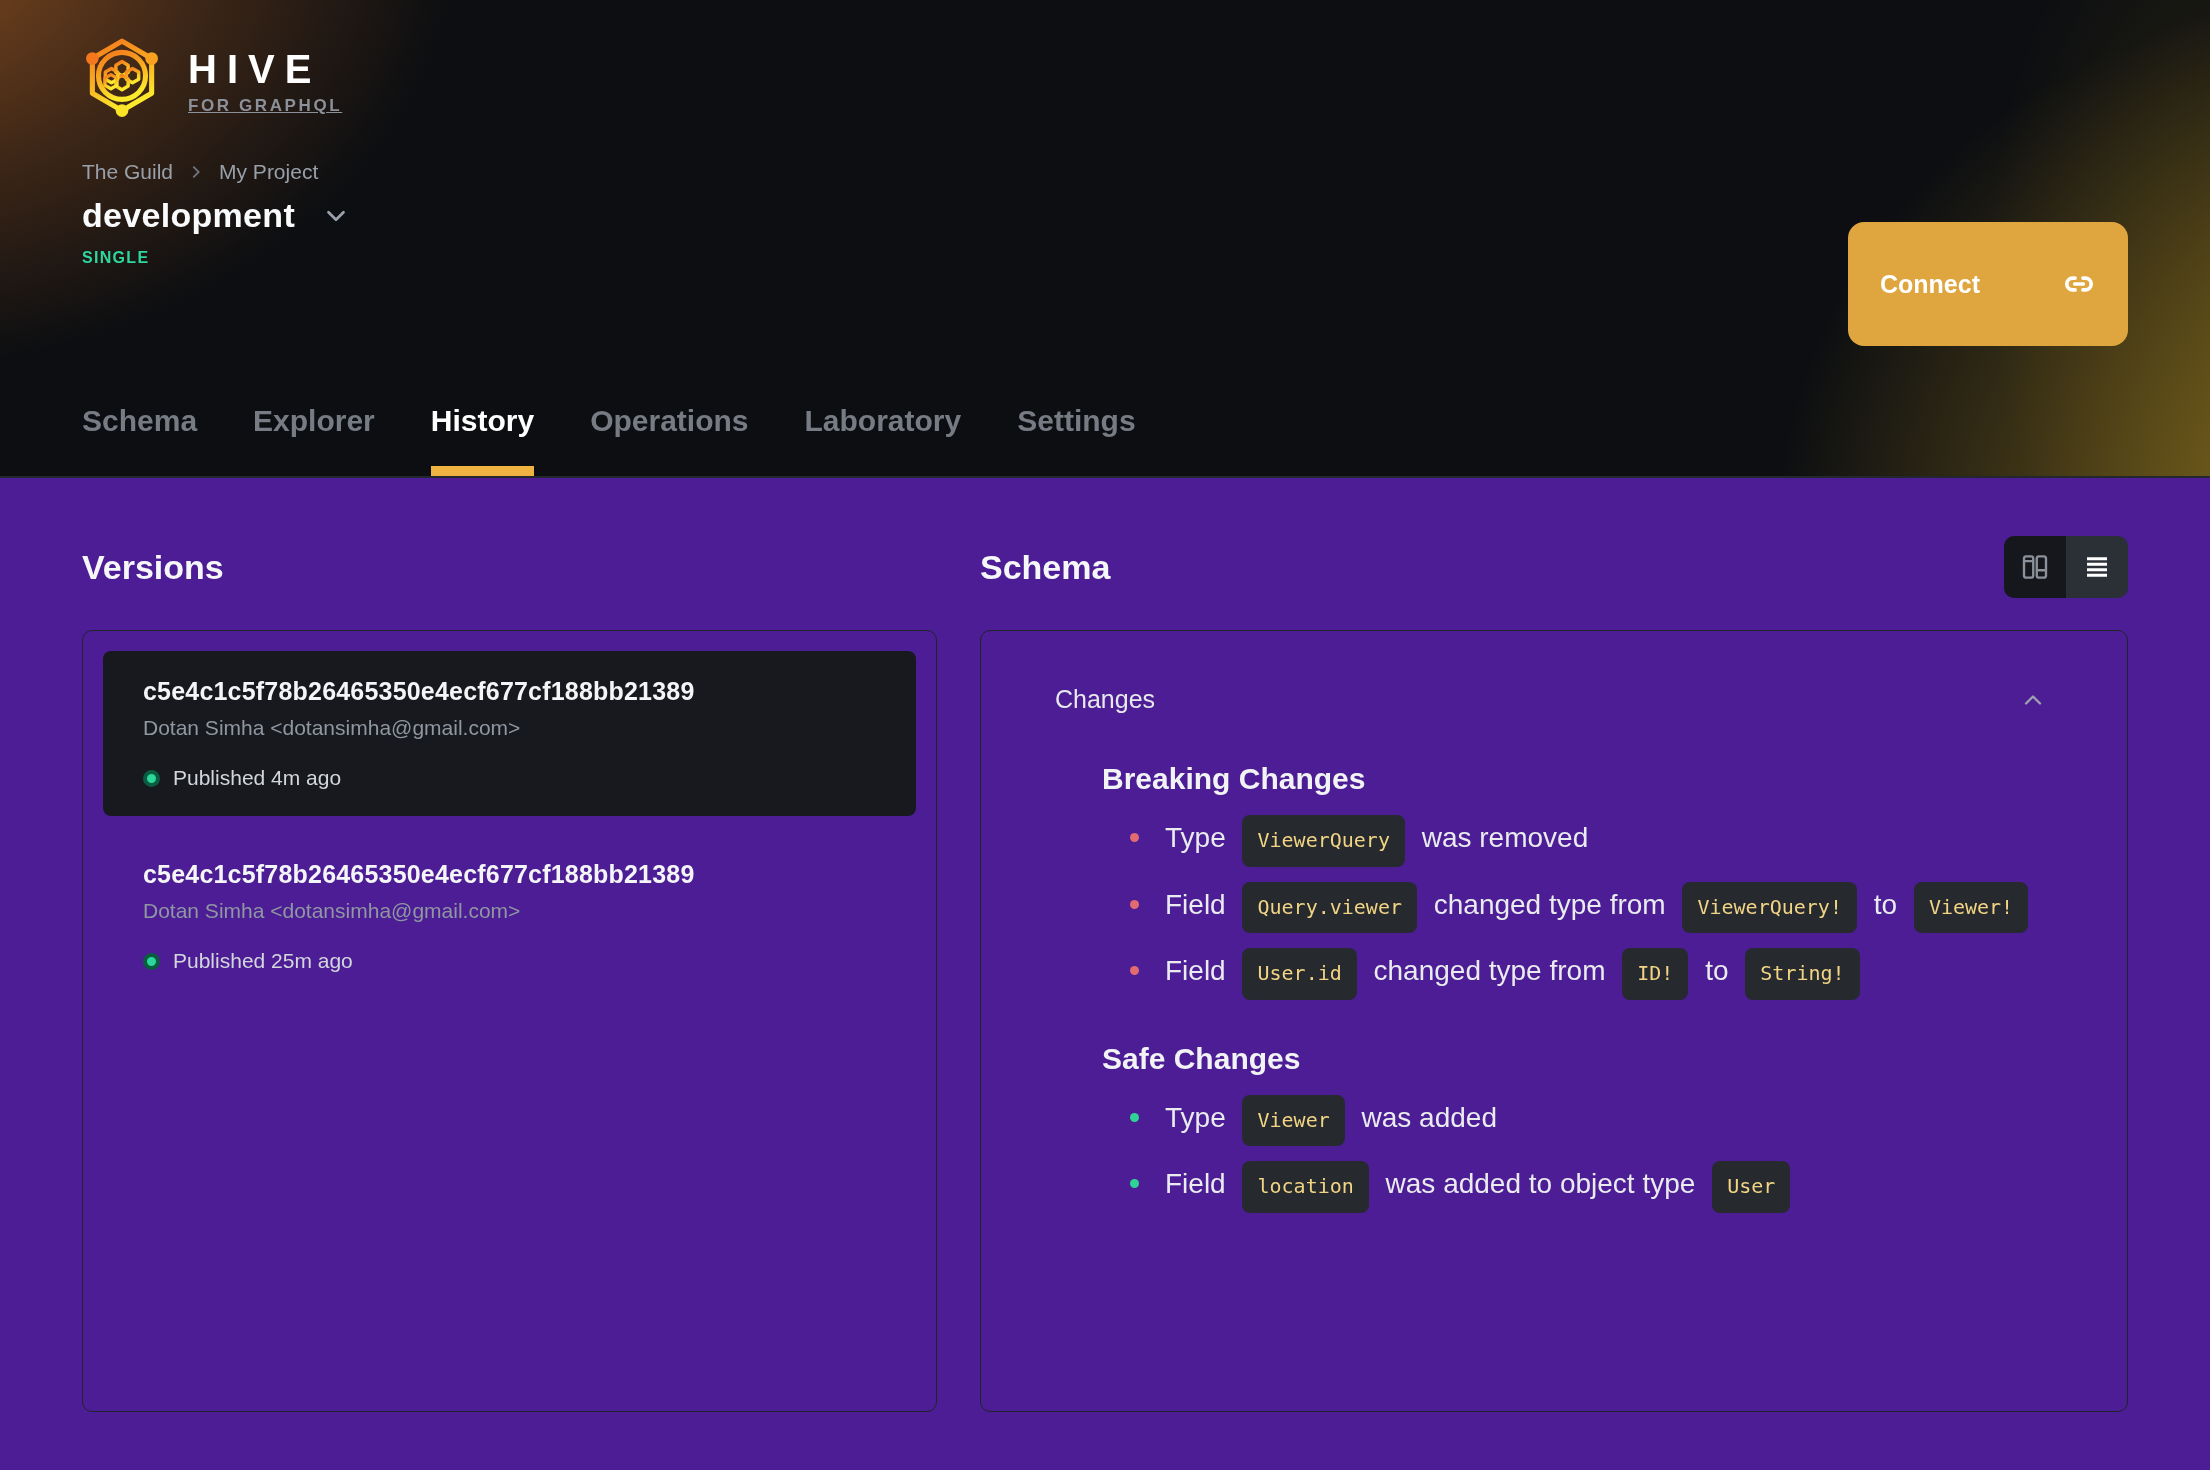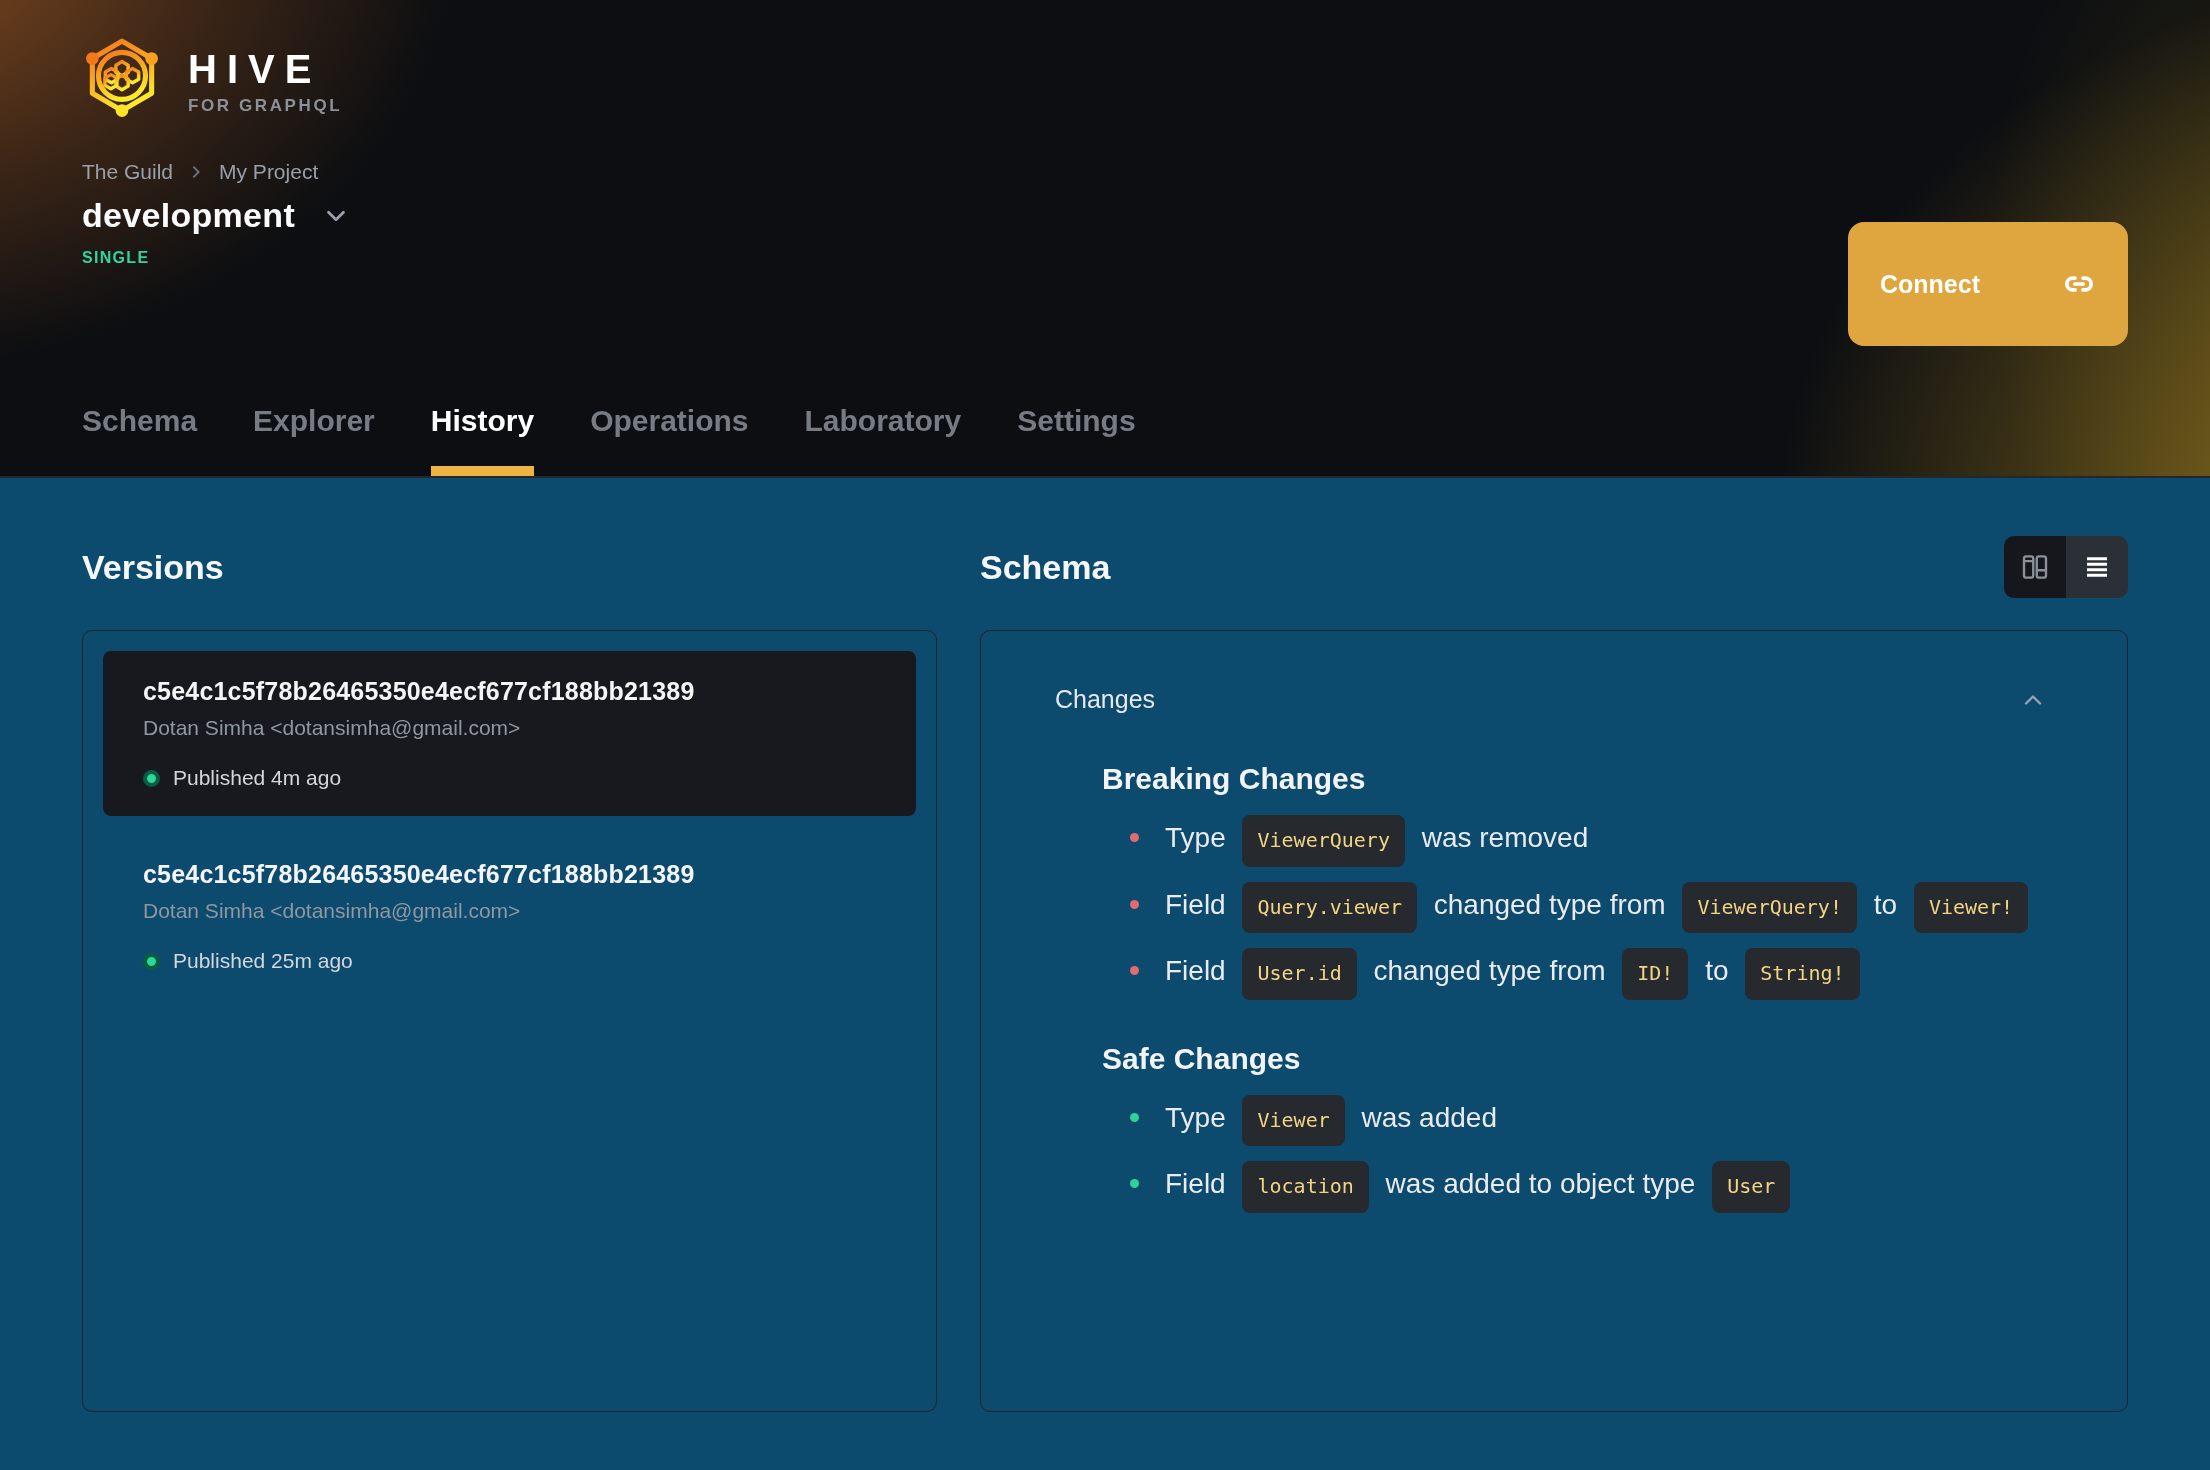--- a/index.html
+++ b/index.html
@@ -1,33 +1,33 @@
 <!DOCTYPE html>
 <html><head>
 <meta charset="utf-8">
 <style>
   * { margin:0; padding:0; box-sizing:border-box; }
   html,body { background:#0a0c0f; }
   body { font-family:"Liberation Sans", sans-serif; color:#eceef1; }
-  .page { position:relative; width:2210px; height:1470px; overflow:hidden; background:#0c4a6e; }
+  .page { position:relative; width:2210px; height:1470px; overflow:hidden; background:#4c1d95; }
 
   
   .site-header{
     position:relative; height:478px; padding:36px 82px 0;
     border-bottom:2px solid #24272e;
     background:
       radial-gradient(850px 640px at -6% -16%, rgba(224,122,42,.60), rgba(205,110,40,.24) 42%, rgba(0,0,0,0) 70%),
       radial-gradient(820px 760px at 107% 114%, rgba(216,172,38,.58), rgba(205,160,35,.22) 46%, rgba(0,0,0,0) 72%),
       radial-gradient(340px 560px at 101.5% 55%, rgba(200,160,30,.16), rgba(0,0,0,0) 75%),
       #0c0e11;
   }
   .logo-row{ display:flex; align-items:center; gap:26px; }
   .logo-mark{ width:80px; height:92px; flex:0 0 auto; }
   .brand-name{ font-size:40px; font-weight:800; letter-spacing:10px; color:#ffffff; line-height:1.05; }
-  .brand-sub{ font-size:17px; font-weight:700; letter-spacing:2.6px; color:#8b9099; margin-top:6px; }
+  .brand-sub{ font-size:17px; font-weight:700; letter-spacing:2.6px; color:#8b9099; margin-top:6px;text-decoration:underline; }
 
   .breadcrumb{ display:flex; align-items:center; gap:14px; margin-top:32px; font-size:21px; color:#99a0aa; }
   .breadcrumb .crumb{ cursor:pointer; }
   .bc-chevron{ width:18px; height:18px; stroke:#6f757e; }
 
   .title-row{ margin-top:12px; }
   .target-line{ display:flex; align-items:center; gap:26px; }
   .page-title{ font-size:34px; font-weight:700; color:#fafbfc; letter-spacing:.3px; }
   .title-chevron{ width:30px; height:30px; stroke:#9aa1ab; cursor:pointer; }
   .target-badge{ margin-top:14px; font-size:16px; font-weight:700; letter-spacing:1.3px; color:#2fd6a0; }

